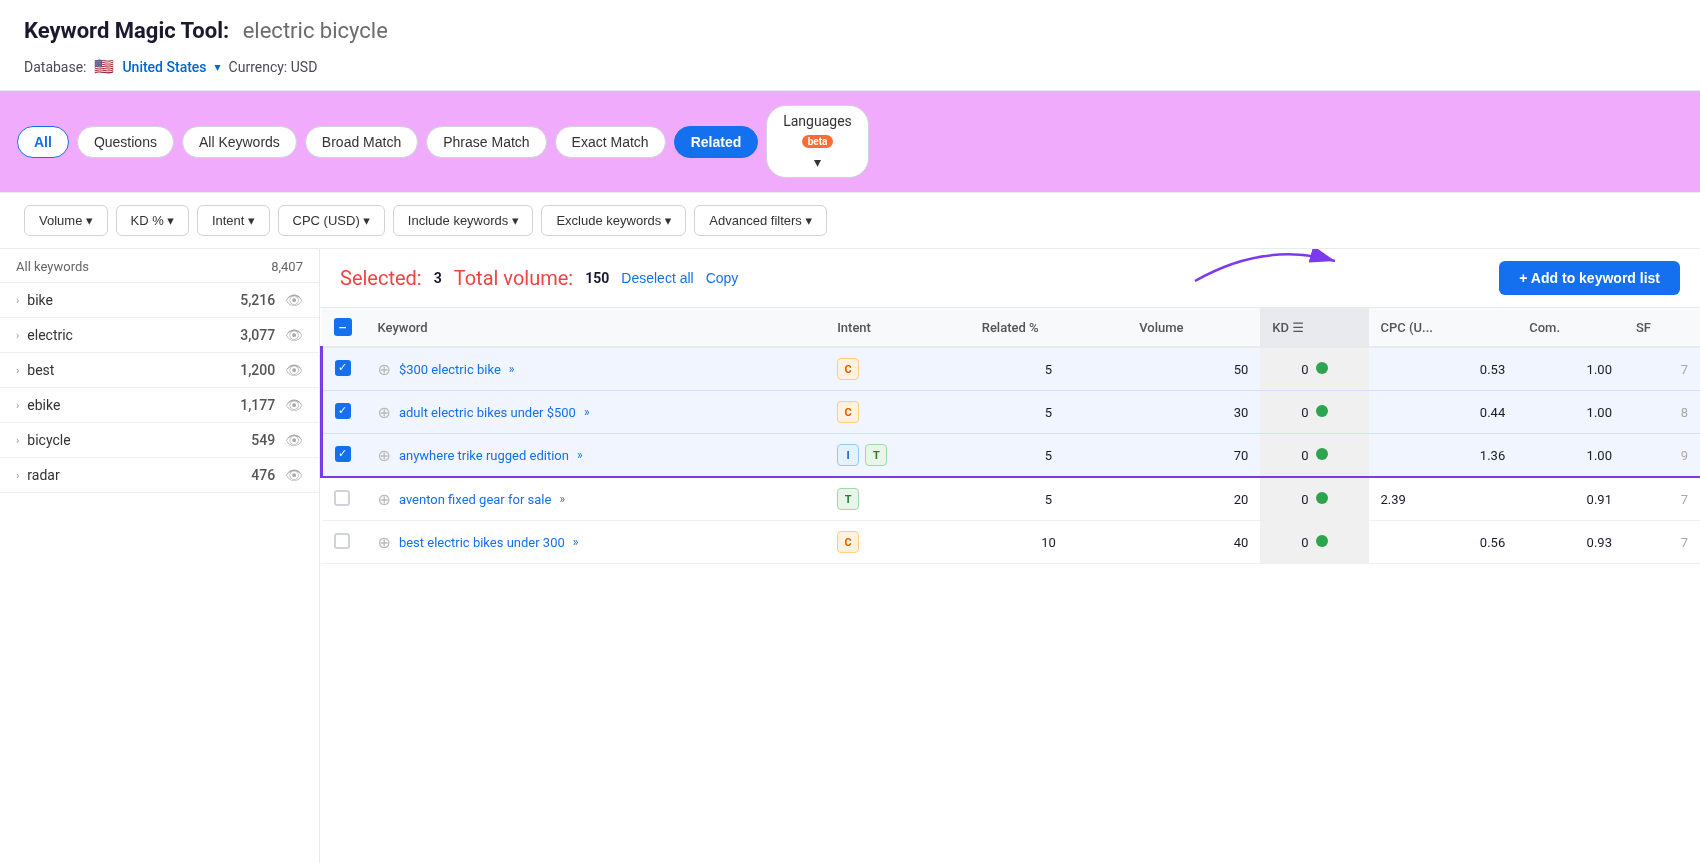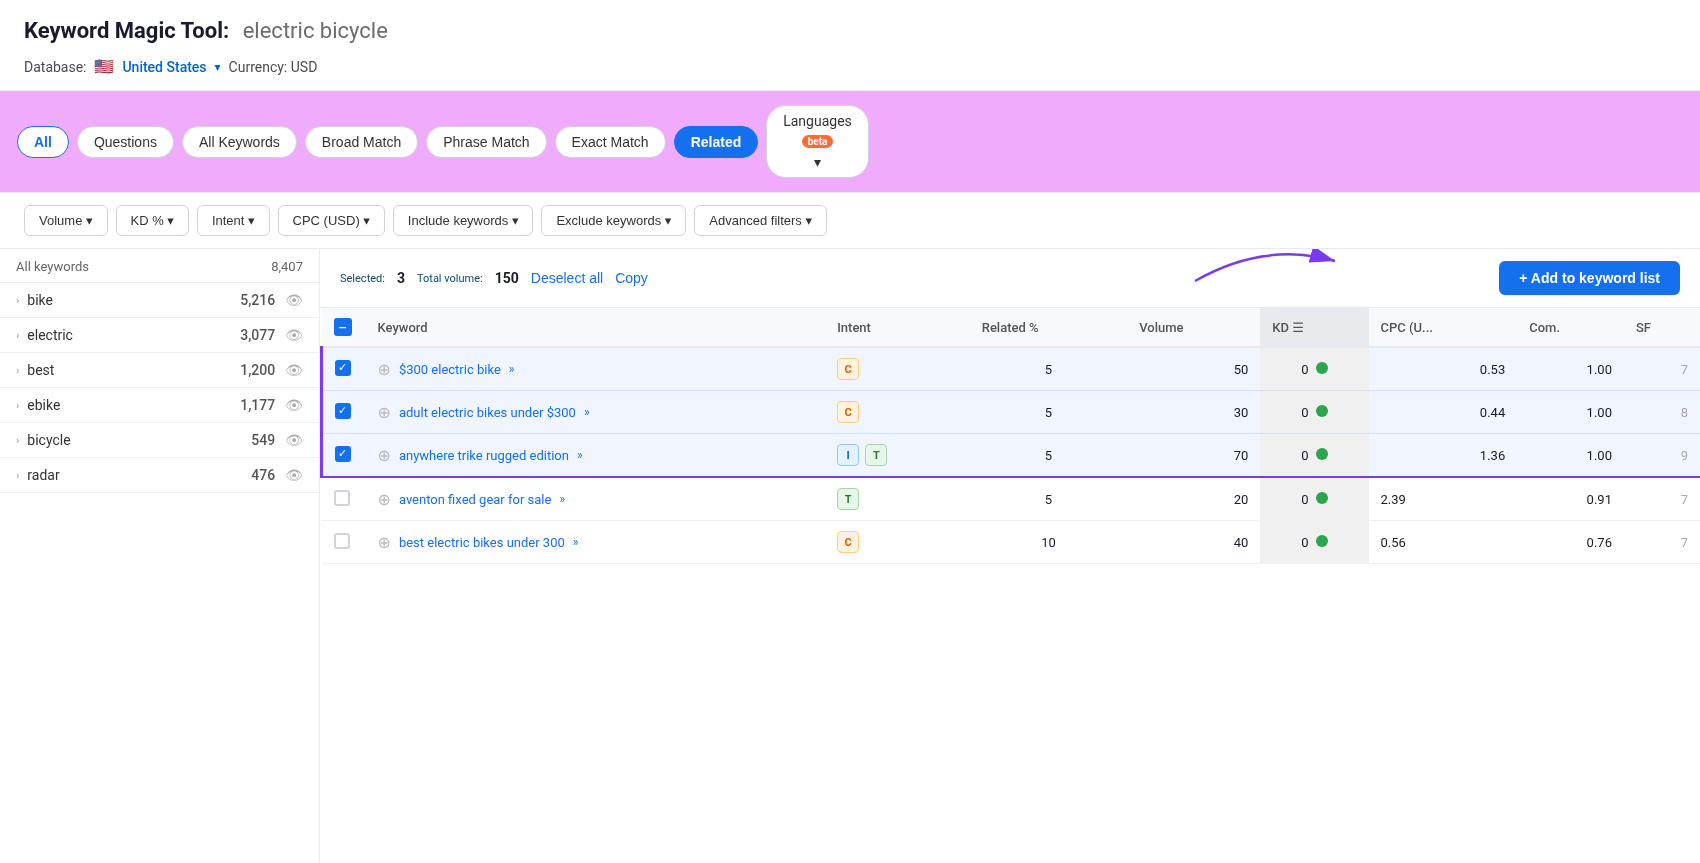--- a/index.html
+++ b/index.html
@@ -47,21 +47,21 @@
     .sidebar-item .eye-icon { color: #aaa; font-size: 14px; }
 
     
     .sidebar-scroll { overflow-y: auto; }
 
     
     .table-area { flex: 1; overflow-x: auto; overflow-y: auto; background: #fff; }
 
     
     .selection-bar { padding: 12px 20px; display: flex; align-items: center; gap: 12px; border-bottom: 1px solid #e8eaed; position: relative; }
-    .selection-bar .sel-text { color: #0c4a6e; font-size: 11px; }
+    .selection-bar .sel-text { color: #ef4444; font-size: 20px; }
     .selection-bar .bold { font-weight: 700; }
     .selection-bar .link-btn { color: #1570ef; background: none; border: none; cursor: pointer; font-size: 14px; font-weight: 500; }
     .add-keyword-btn { margin-left: auto; background: #1570ef; color: #fff; border: none; border-radius: 6px; padding: 9px 20px; font-size: 14px; font-weight: 600; cursor: pointer; display: flex; align-items: center; gap: 6px; white-space: nowrap; }
 
     
     .kw-table { width: 100%; border-collapse: collapse; font-size: 13px; }
     .kw-table th { padding: 10px 12px; text-align: left; background: #f8f9fa; border-bottom: 2px solid #e8eaed; color: #555; font-weight: 500; white-space: nowrap; position: sticky; top: 0; z-index: 1; }
     .kw-table th.sorted { background: #e8eaed; margin-left: 28px; }
     .kw-table td { padding: 10px 12px; border-bottom: 1px solid #f0f0f0; vertical-align: middle; }
     .kw-table tr.selected-row { background: #f0f5ff; }
@@ -251,21 +251,21 @@
             <td style="text-align:right; color:#aaa;" class="dotted-underline">7</td>
           </tr>
 
           <tr class="selected-row" style="border-left: 3px solid #7c3aed;">
             <td>
               <input type="checkbox" class="cb" checked="" style="">
             </td>
             <td>
               <div class="kw-cell" style="flex-wrap:wrap;">
                 <span class="kw-add-icon">⊕</span>
-                <a href="#" class="kw-link">adult electric bikes under $300</a>
+                <a href="#" class="kw-link">adult electric bikes under $500</a>
                 <span class="kw-arrows">»</span>
               </div>
             </td>
             <td>
               <span class="intent-badge intent-c">C</span>
             </td>
             <td style="text-align:center;">5</td>
             <td style="text-align:right;">30</td>
             <td class="kd-col" style="text-align:center;">
               <span>0</span>
@@ -340,21 +340,21 @@
             </td>
             <td>
               <span class="intent-badge intent-c">C</span>
             </td>
             <td style="text-align:center;">10</td>
             <td style="text-align:right;">40</td>
             <td class="kd-col" style="text-align:center;">
               <span>0</span>
               <span class="green-dot" style="margin-left:4px;"></span>
             </td>
-            <td style="text-align:left;">0.56</td>
-            <td style="text-align:right;">0.76</td>
+            <td style="text-align:right;">0.56</td>
+            <td style="text-align:right;">0.93</td>
             <td style="text-align:right; color:#aaa;" class="dotted-underline">7</td>
           </tr>
         </tbody>
       </table>
     </div>
   </div>
 </div>
 
 </body></html>

